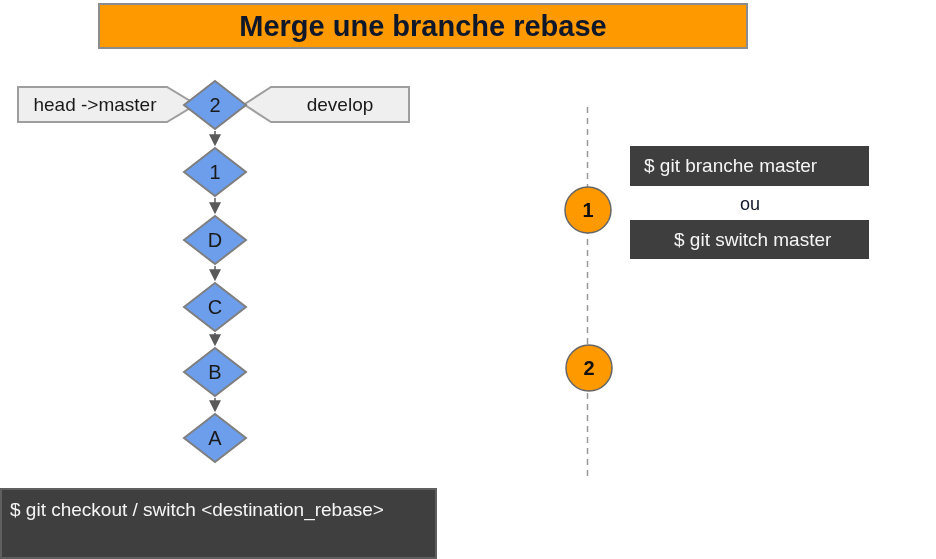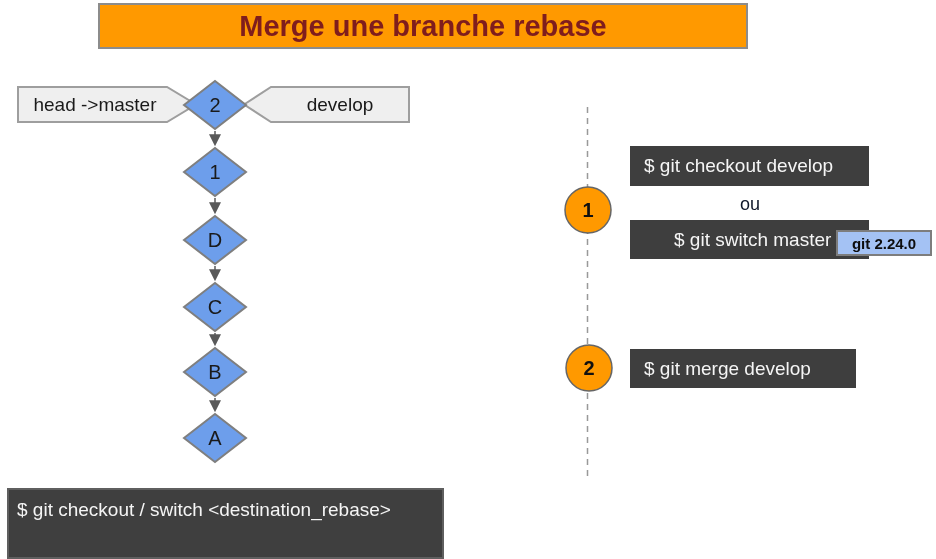--- a/index.html
+++ b/index.html
@@ -5,41 +5,41 @@
   html,body{margin:0;padding:0;background:#fff;}
   #stage{
     position:relative;width:936px;height:559px;background:#ffffff;overflow:hidden;
     font-family:"Liberation Sans", sans-serif;
   }
   
   .banner{
     position:absolute;left:98px;top:3px;width:646px;height:42px;
     background:#FF9900;border:2px solid #8c8c8c;
     display:flex;align-items:center;justify-content:center;
-    font-size:29px;font-weight:bold;color:#7f1d1d;letter-spacing:0px;
+    font-size:29px;font-weight:bold;color:#0f172a;letter-spacing:0px;
   }
   
   .cmdbox{
     position:absolute;background:#3e3e3e;color:#f5f5f5;
     font-size:19px;display:flex;align-items:center;padding-left:14px;
     box-sizing:border-box;
   }
   .ou{
     position:absolute;left:690px;top:194px;width:120px;text-align:center;
     font-size:18px;color:#0f172a;
   }
   .badge{
     position:absolute;left:836px;top:230px;width:92px;height:22px;
     background:#A4C2F4;border:2px solid #7d7d7d;z-index:5;
     display:flex;align-items:center;justify-content:center;
     font-size:15px;font-weight:bold;color:#0d0d0d;
   }
   
   .legend{
-    position:absolute;left:7px;top:488px;width:437px;height:71px;
+    position:absolute;left:0px;top:488px;width:437px;height:71px;
     background:#3f3f3f;border:2px solid #5f5f5f;box-sizing:border-box;
     color:#f5f5f5;font-size:19px;line-height:25px;
     padding:7px 0 0 8px;
   }
   svg{position:absolute;left:0;top:0;}
   svg text{font-family:"Liberation Sans", sans-serif;}
   .nodeText{font-size:20px;fill:#1a1a1a;}
   .labelText{font-size:19px;fill:#1a1a1a;}
   .circText{font-size:20px;font-weight:bold;fill:#111;}
 </style>
@@ -91,34 +91,28 @@
     <line x1="587.5" y1="107" x2="587.5" y2="477" stroke="#999999" stroke-width="1.5" stroke-dasharray="6,5"></line>
 
     <circle cx="588" cy="210" r="23" fill="#FF9900" stroke="#666666" stroke-width="1.5"></circle>
     <text class="circText" x="588" y="217" text-anchor="middle">1</text>
 
     <circle cx="589" cy="368" r="23" fill="#FF9900" stroke="#666666" stroke-width="1.5"></circle>
     <text class="circText" x="589" y="375" text-anchor="middle">2</text>
   </svg>
 
   <div class="cmdbox" style="left:630px;top:146px;width:239px;height:40px;">
-    <span>$ git checkout develop</span>
+    <span>$ git branche master</span>
   </div>
 
   <div class="ou">ou</div>
 
   <div class="cmdbox" style="left:630px;top:220px;width:239px;height:39px;padding-left:44px;">
     <span>$ git switch master</span>
   </div>
 
-  <div class="badge">
-    <span>git 2.24.0</span>
-  </div>
 
-  <div class="cmdbox" style="left:630px;top:349px;width:226px;height:39px;">
-    <span>$ git merge develop</span>
-  </div>
 
   <div class="legend">
     <div>$ git checkout / switch &lt;destination_rebase&gt;</div>
   </div>
 
 </div>
 
 </body></html>

